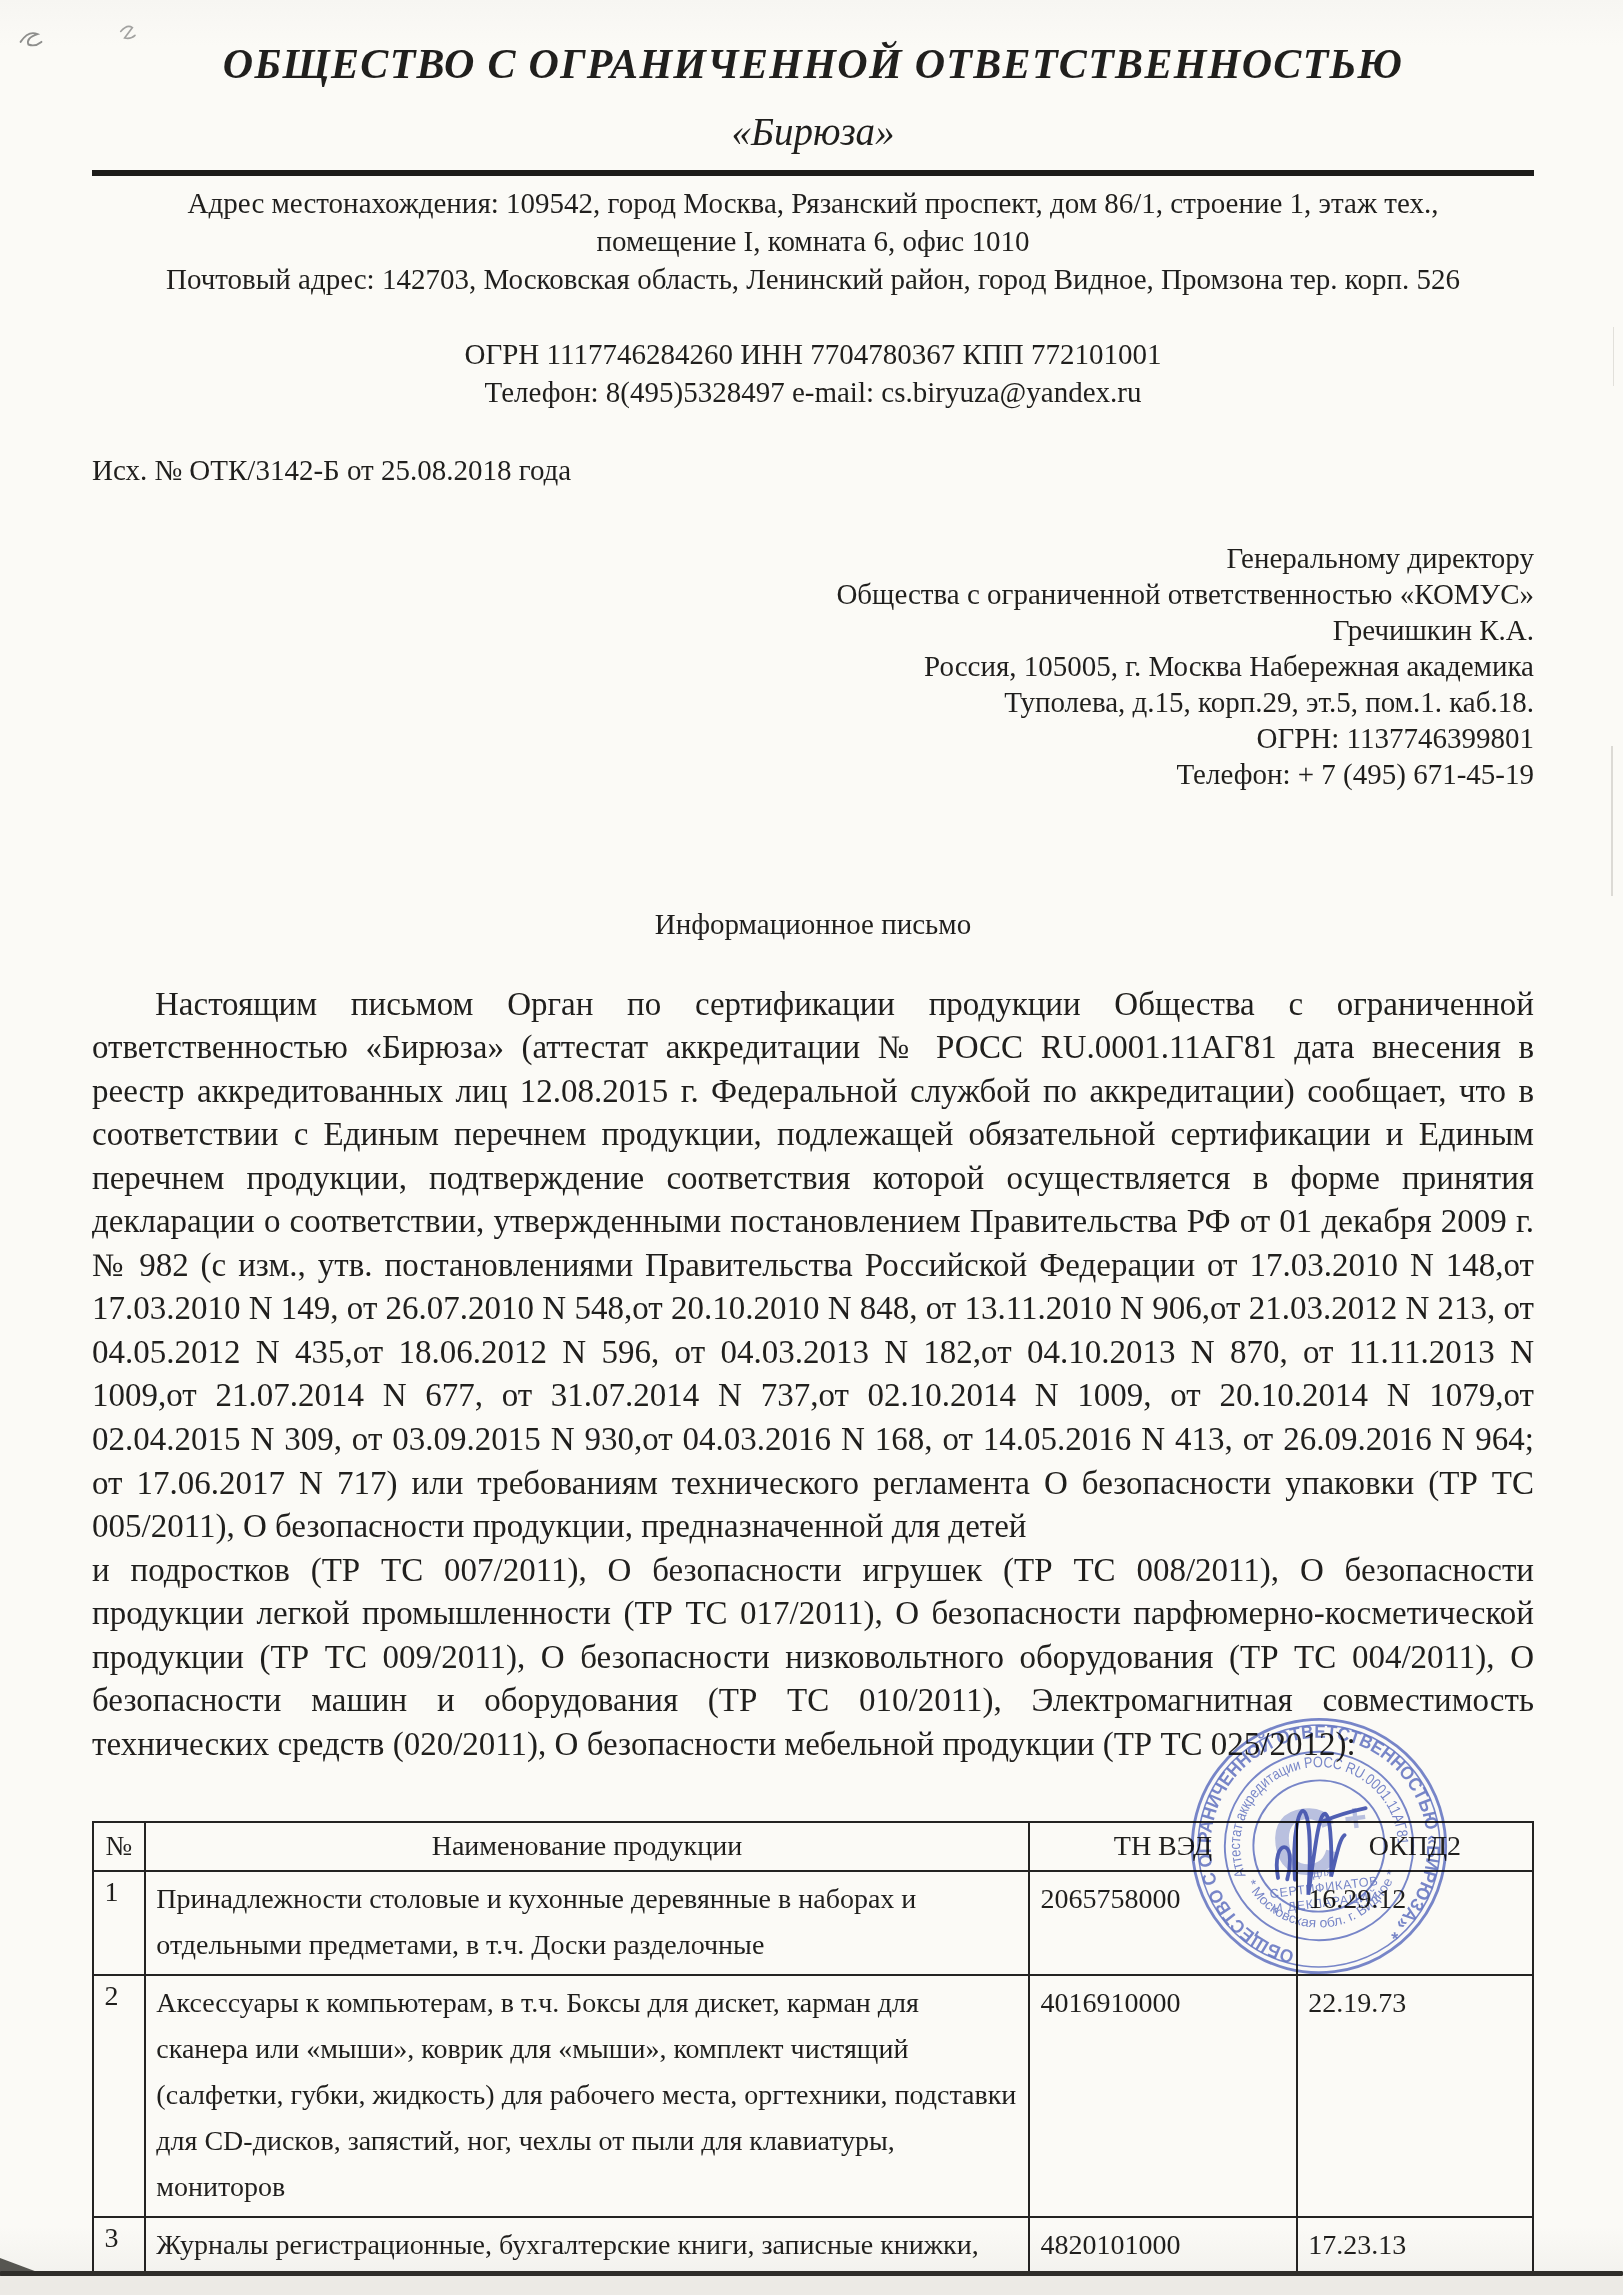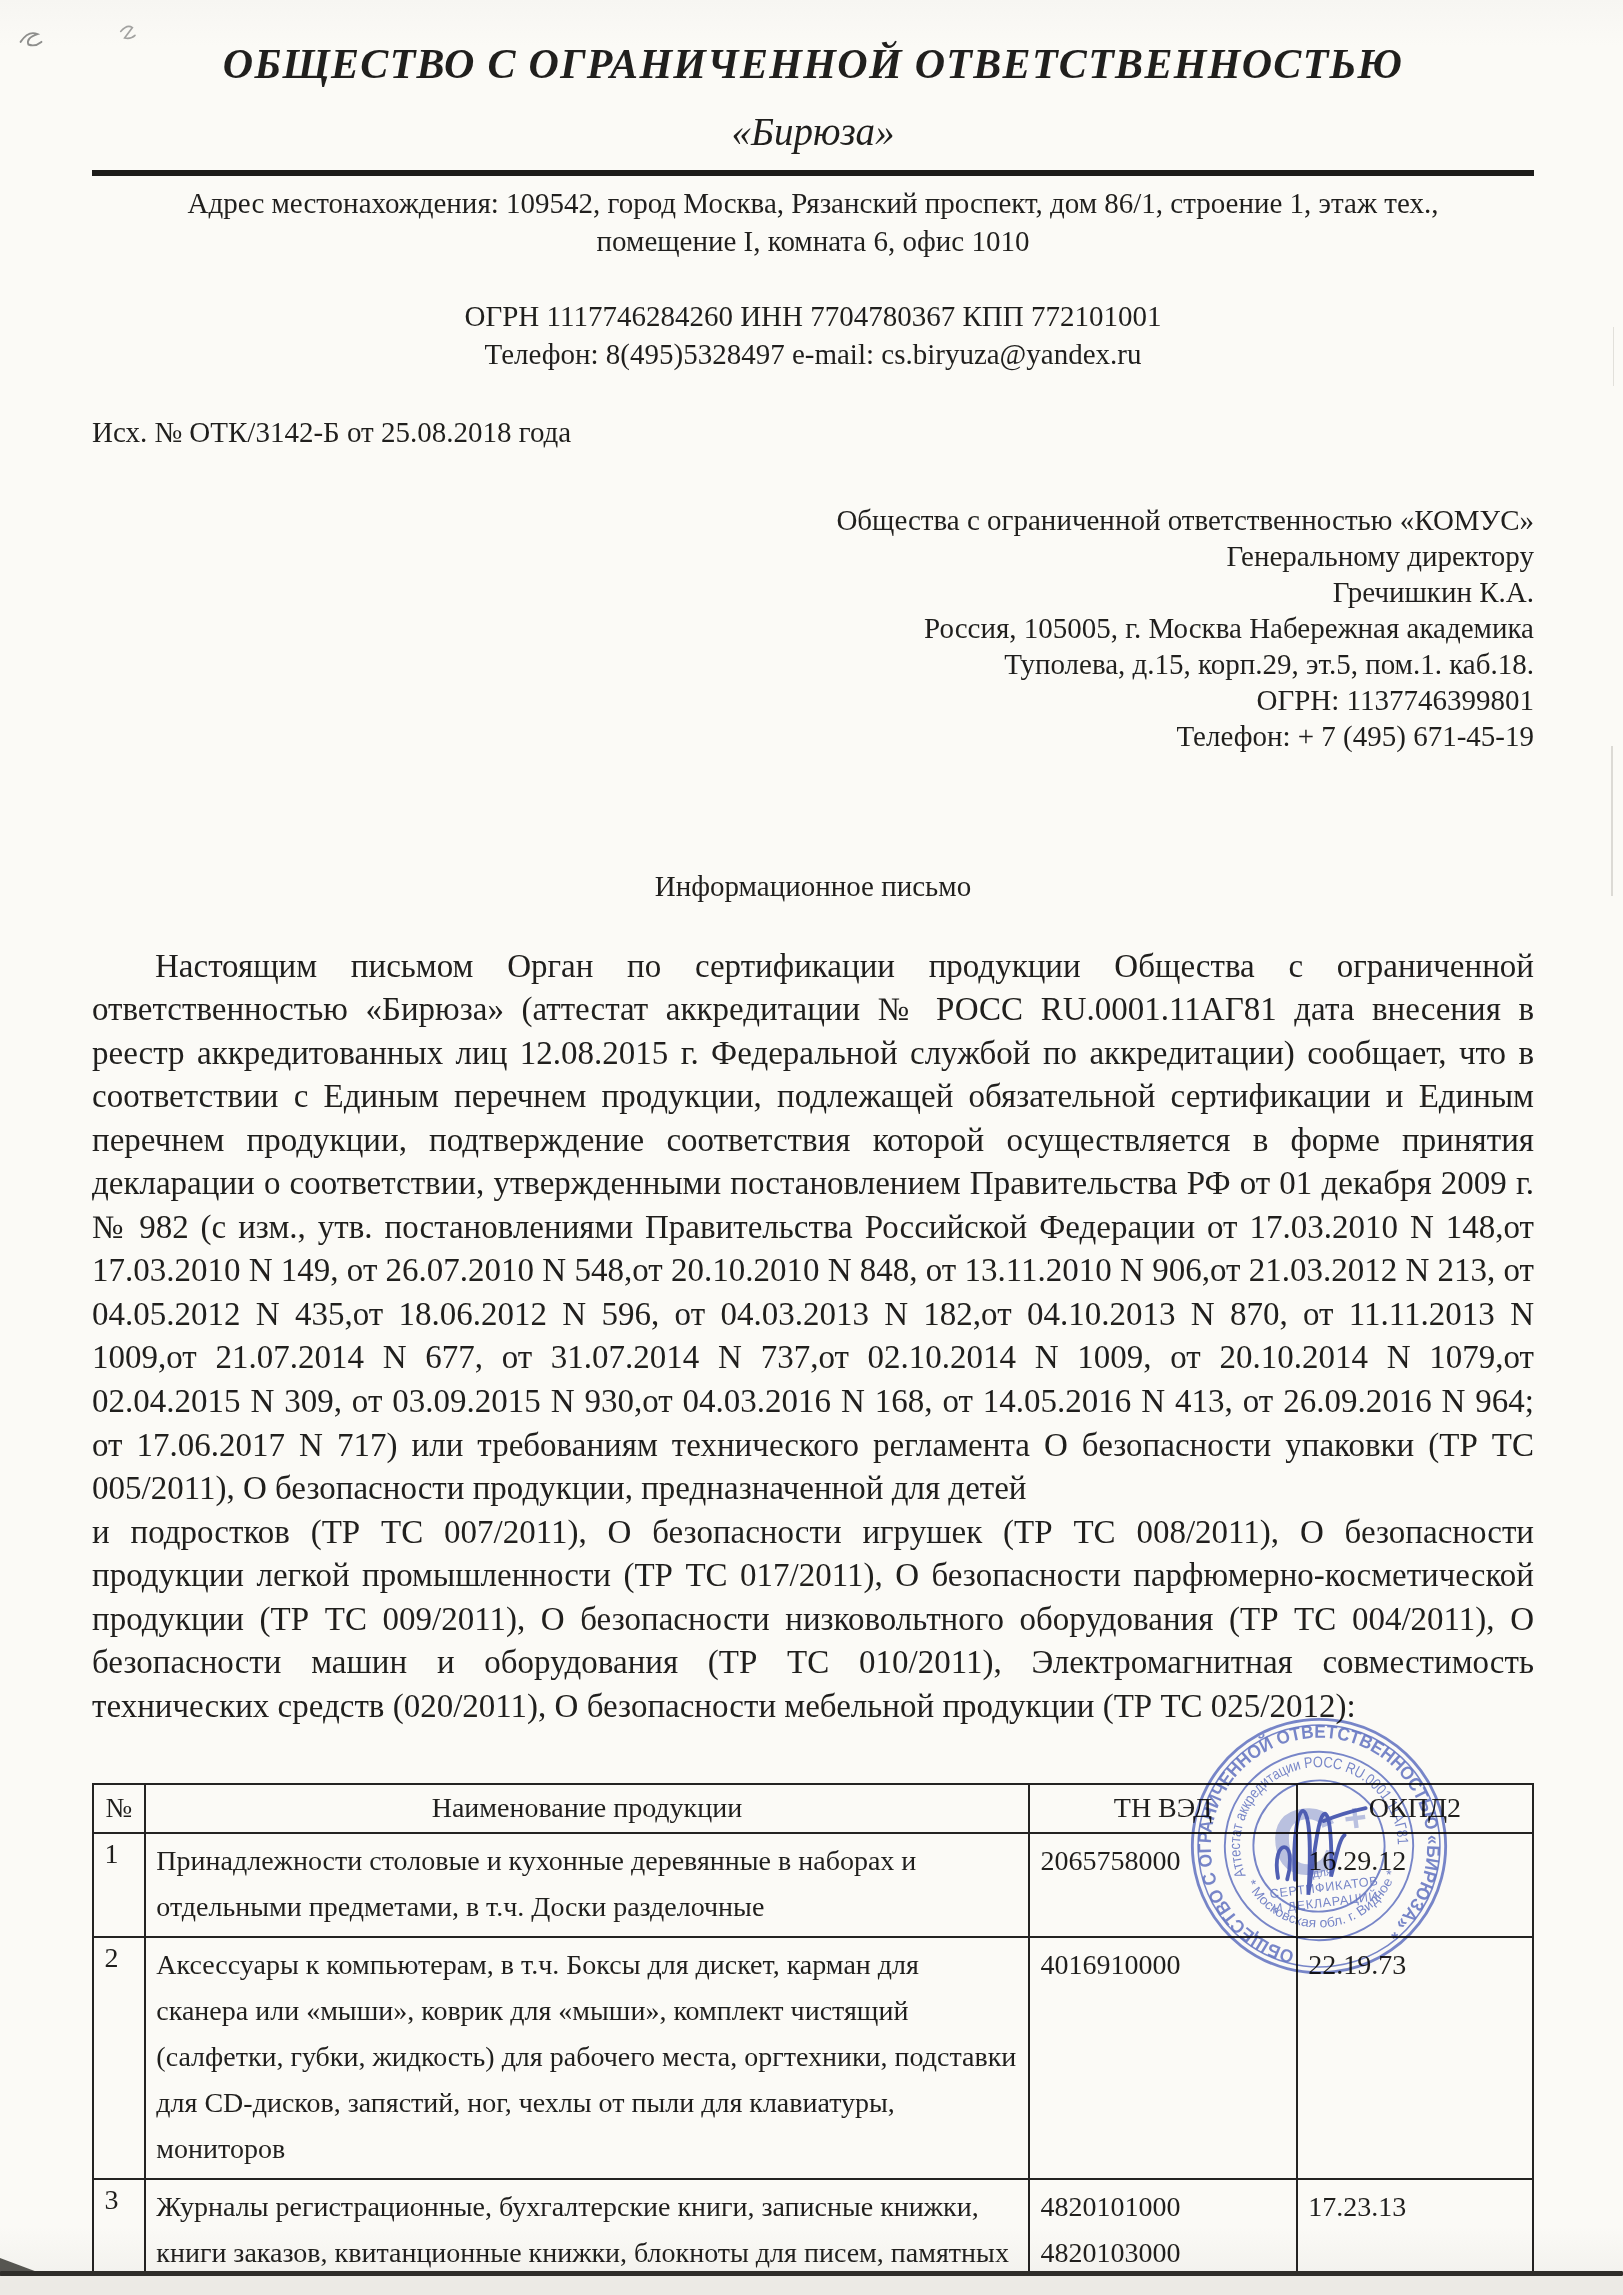--- a/index.html
+++ b/index.html
@@ -81,31 +81,32 @@
   </svg>
 
   <div class="content">
 
     <header class="letterhead">
       <div class="company-name">ОБЩЕСТВО С ОГРАНИЧЕННОЙ ОТВЕТСТВЕННОСТЬЮ</div>
       <div class="company-short">«Бирюза»</div>
       <div class="head-rule"></div>
       <div class="addr addr-first">Адрес местонахождения: 109542, город Москва, Рязанский проспект, дом 86/1, строение 1, этаж тех.,</div>
       <div class="addr">помещение I, комната 6, офис 1010</div>
+      <div class="addr">Почтовый адрес: 142703, Московская область, Ленинский район, город Видное, Промзона тер. корп. 526</div>
       <div class="reg-block">
         <div class="reg-line">ОГРН 1117746284260 ИНН 7704780367 КПП 772101001</div>
         <div class="reg-line">Телефон: 8(495)5328497 e-mail: cs.biryuza@yandex.ru</div>
       </div>
     </header>
 
     <div class="outgoing">Исх. № ОТК/3142-Б от 25.08.2018 года</div>
 
     <div class="recipient">
+      <span>Генеральному директору</span>
       <span>Общества с ограниченной ответственностью «КОМУС»</span>
-      <span>Генеральному директору</span>
       <span>Гречишкин К.А.</span>
       <span>Россия, 105005, г. Москва Набережная академика</span>
       <span>Туполева, д.15, корп.29, эт.5, пом.1. каб.18.</span>
       <span>ОГРН: 1137746399801</span>
       <span>Телефон: + 7 (495) 671-45-19</span>
     </div>
 
     <div class="subject">Информационное письмо</div>
 
     <p class="body-p p1">Настоящим письмом Орган по сертификации продукции Общества с ограниченной ответственностью «Бирюза» (аттестат аккредитации № РОСС RU.0001.11АГ81 дата внесения в реестр аккредитованных лиц  12.08.2015 г. Федеральной службой по аккредитации) сообщает, что в соответствии с Единым перечнем продукции, подлежащей обязательной сертификации и Единым перечнем продукции, подтверждение соответствия которой осуществляется в форме принятия декларации о соответствии, утвержденными постановлением Правительства РФ от 01 декабря 2009 г. № 982 (с изм., утв. постановлениями Правительства Российской Федерации от 17.03.2010 N 148,от 17.03.2010 N 149, от 26.07.2010 N 548,от 20.10.2010 N 848, от 13.11.2010 N 906,от 21.03.2012 N 213, от 04.05.2012 N 435,от 18.06.2012 N 596, от 04.03.2013 N 182,от 04.10.2013 N 870, от 11.11.2013 N 1009,от 21.07.2014 N 677, от 31.07.2014 N 737,от 02.10.2014 N 1009, от 20.10.2014 N 1079,от 02.04.2015 N 309, от 03.09.2015 N 930,от 04.03.2016 N 168, от 14.05.2016 N 413, от 26.09.2016 N 964; от 17.06.2017 N 717) или требованиям технического регламента О безопасности упаковки (ТР ТС 005/2011), О безопасности продукции, предназначенной для детей</p>

